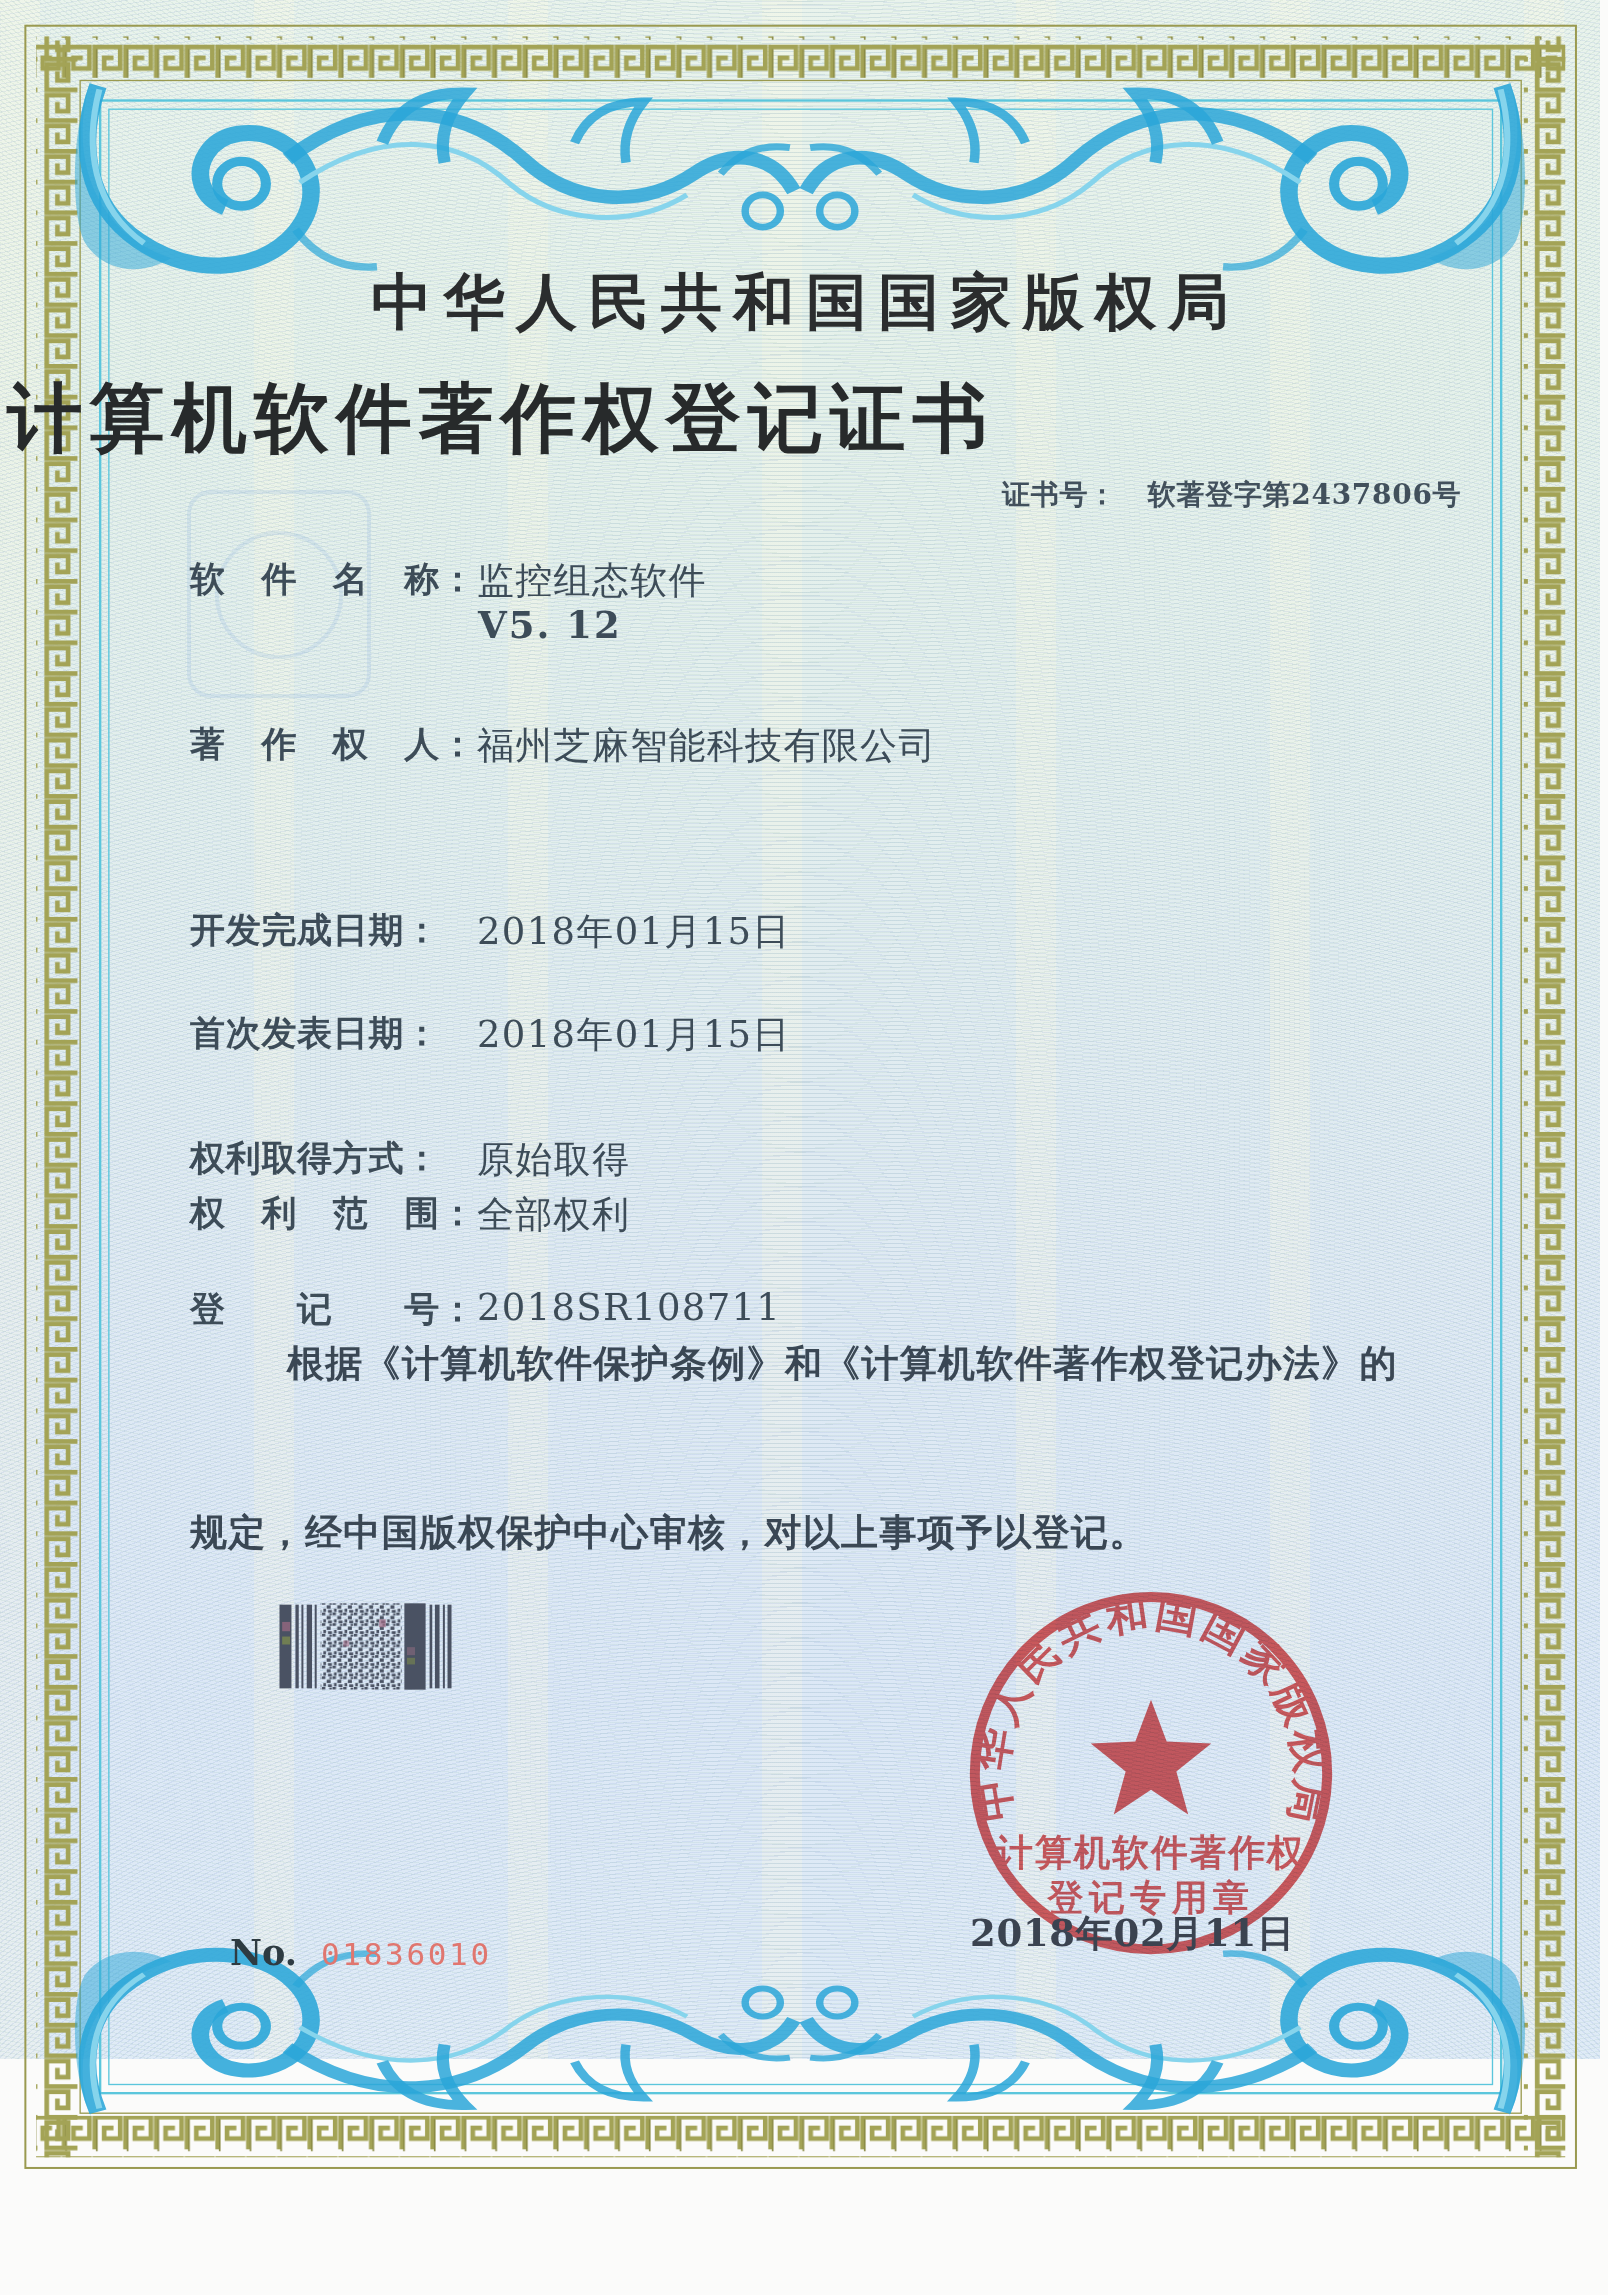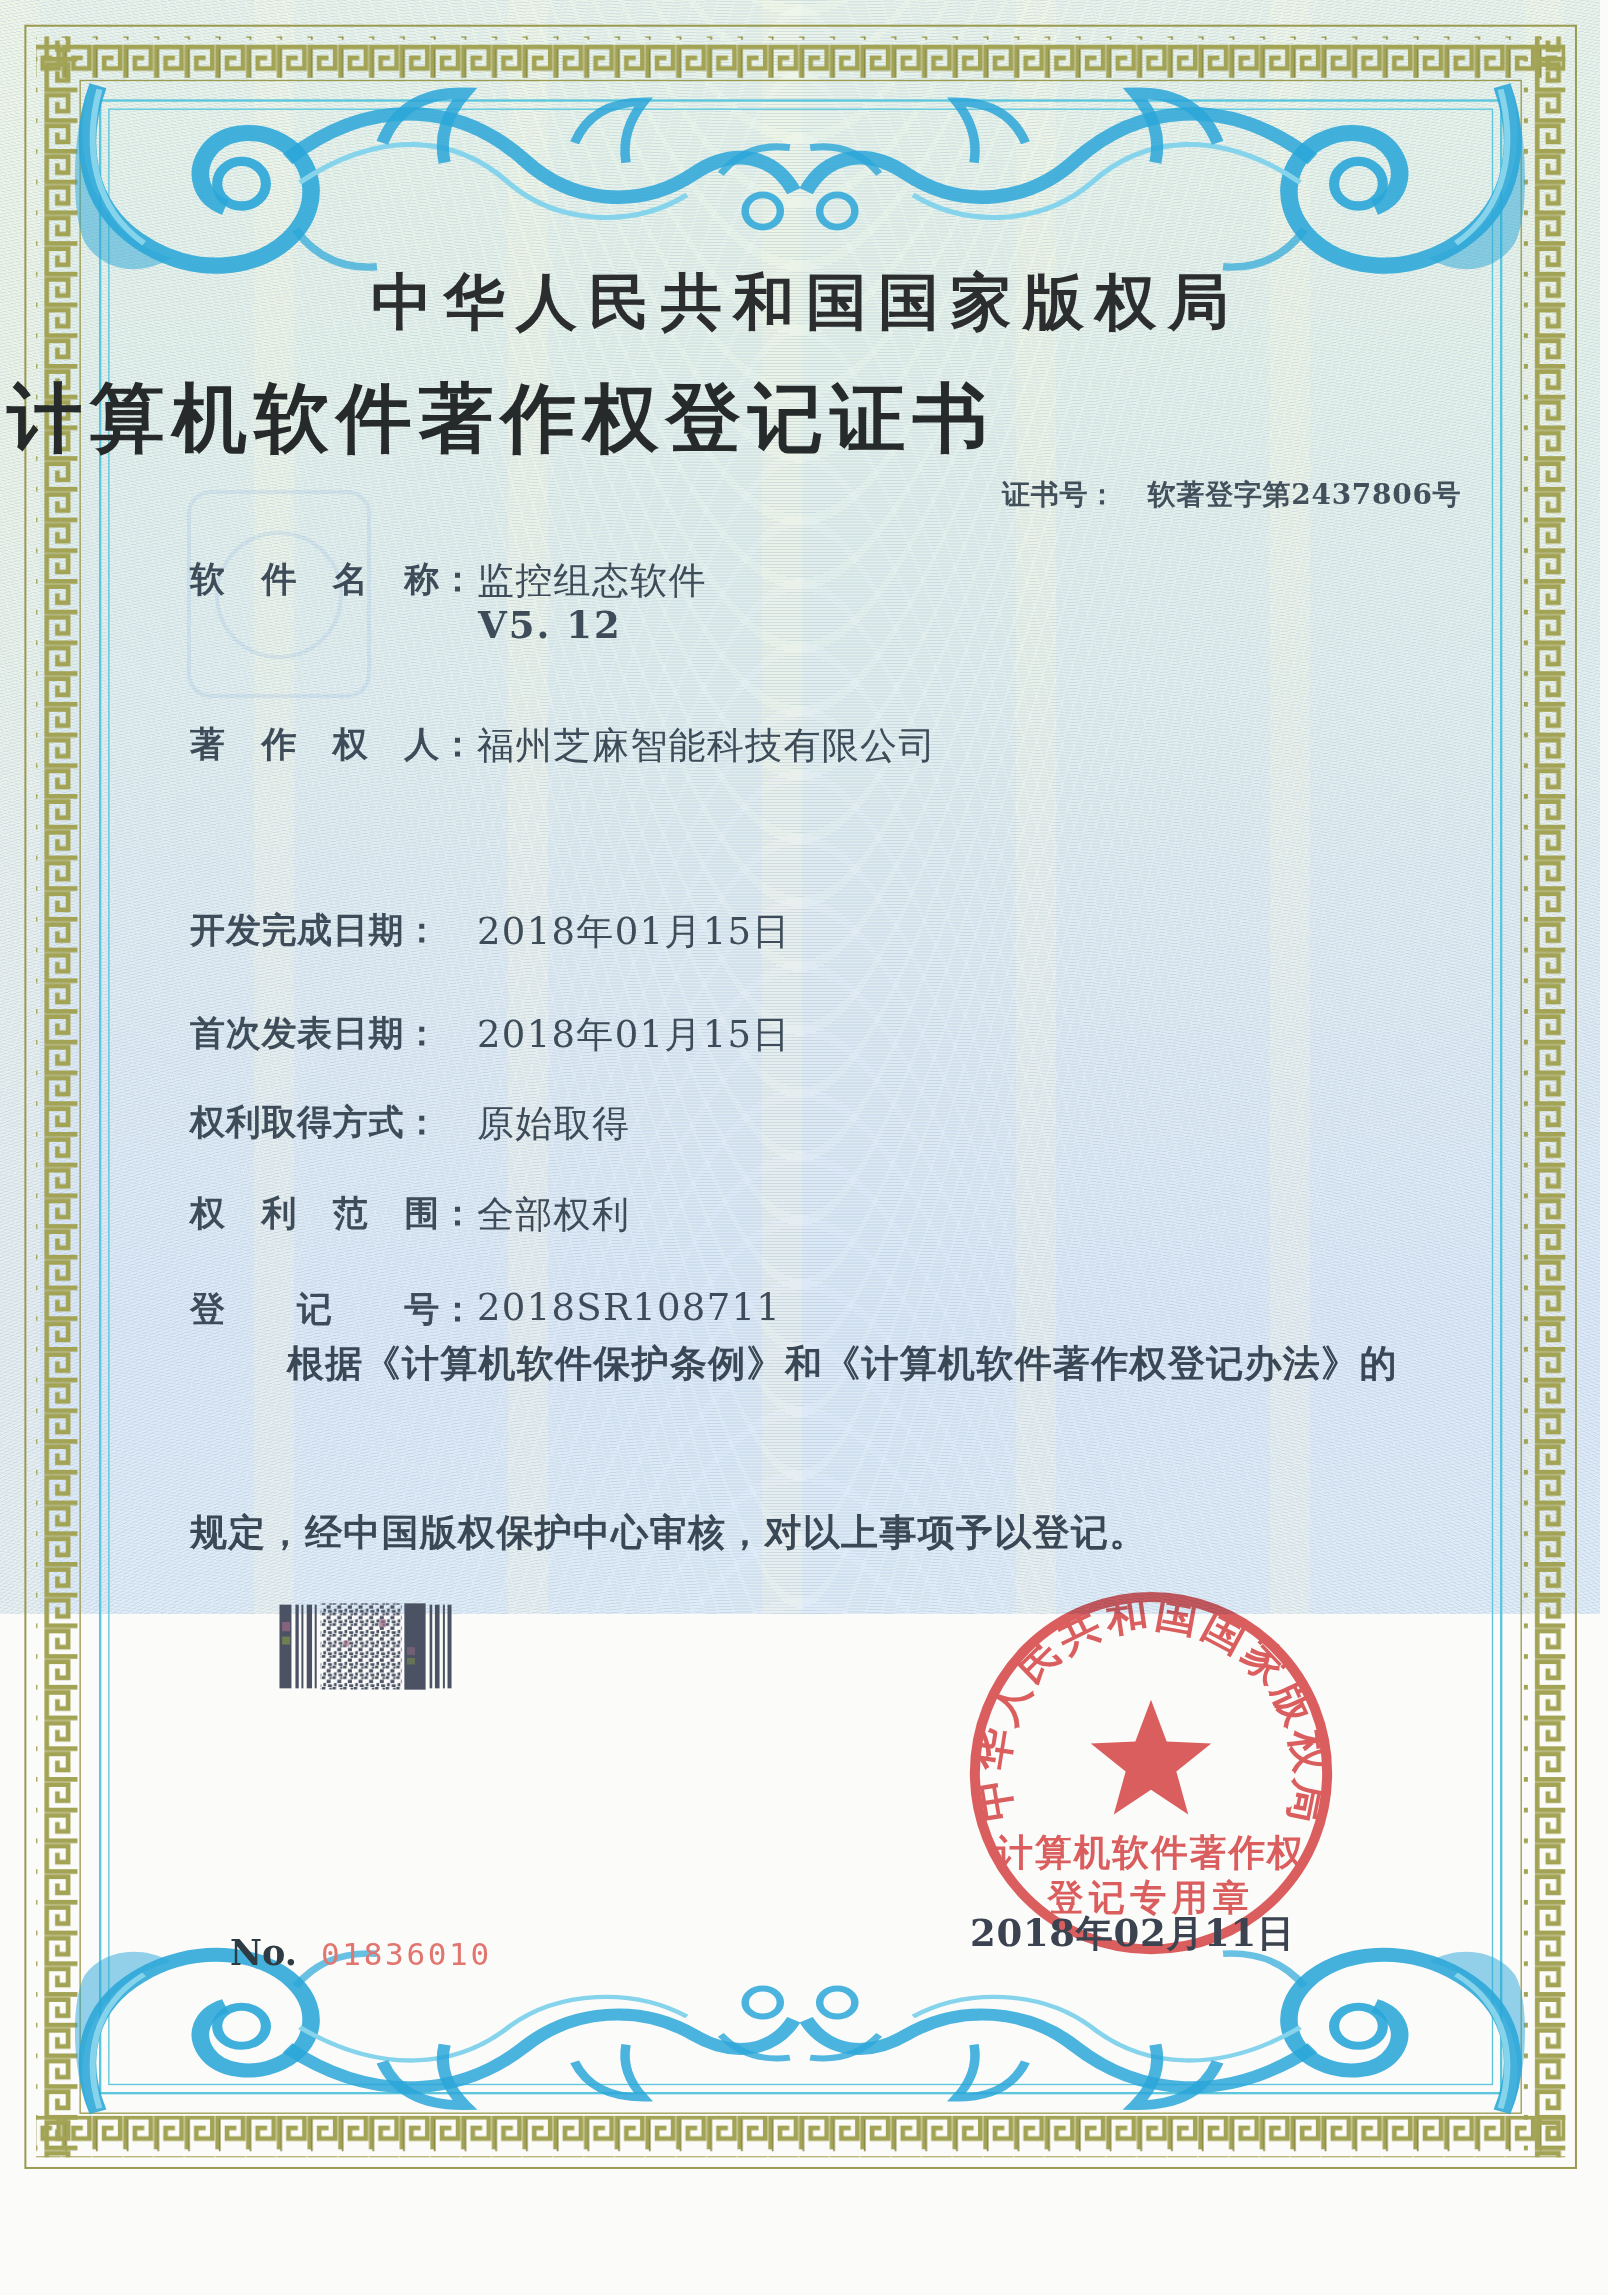--- a/index.html
+++ b/index.html
@@ -2,21 +2,21 @@
 <html style="font-size:10.7px"><head>
 <meta charset="utf-8">
 <style>
   html,body{margin:0;padding:0;}
   body{
     width:1609px;height:2295px;position:relative;overflow:hidden;
     background:#fbfbfa;
     font-family:"DejaVu Serif","Liberation Serif",serif;
   }
   .paper{
-    position:absolute;left:0;top:0;width:1600px;height:1614px;
+    position:absolute;left:0;top:0;width:1600px;height:2059px;
     background:
       repeating-radial-gradient(140% 90% at 50% -30%, rgba(110,165,140,0.10) 0 1.3px, rgba(255,255,255,0) 1.3px 4.7px),
       repeating-radial-gradient(140% 90% at 50% 130%, rgba(100,130,200,0.12) 0 1.3px, rgba(255,255,255,0) 1.3px 4.7px),
       repeating-linear-gradient(90deg, rgba(255,250,225,0.25) 0 40px, rgba(255,255,255,0) 40px 254px),
       linear-gradient(180deg,#e9f3ec 0%,#e5f1ea 18%,#e2eeee 40%,#dfeaf3 62%,#dce8f6 82%,#dfebf6 100%);
   }
   .abs{position:absolute;}
   .authority-title{
     left:0;right:0;top:262px;text-align:center;
     font-size:61px;font-weight:700;letter-spacing:11.4px;color:#2b2d2e;
@@ -147,21 +147,21 @@
   <div class="frow txt" style="top:907px;">
     <span class="lbl">开发完成日期：</span>
     <span class="val">2018年01月15日</span>
   </div>
 
   <div class="frow txt" style="top:998px;margin-top:12px;">
     <span class="lbl">首次发表日期：</span>
     <span class="val">2018年01月15日</span>
   </div>
 
-  <div class="frow txt" style="top:1099px;">
+  <div class="frow txt" style="top:1135px;">
     <span class="lbl">权利取得方式：</span>
     <span class="val">原始取得</span>
   </div>
 
   <div class="frow txt" style="top:1190px;">
     <span class="lbl">权　利　范　围：</span>
     <span class="val">全部权利</span>
   </div>
 
   <div class="frow txt" style="top:1286px;">

